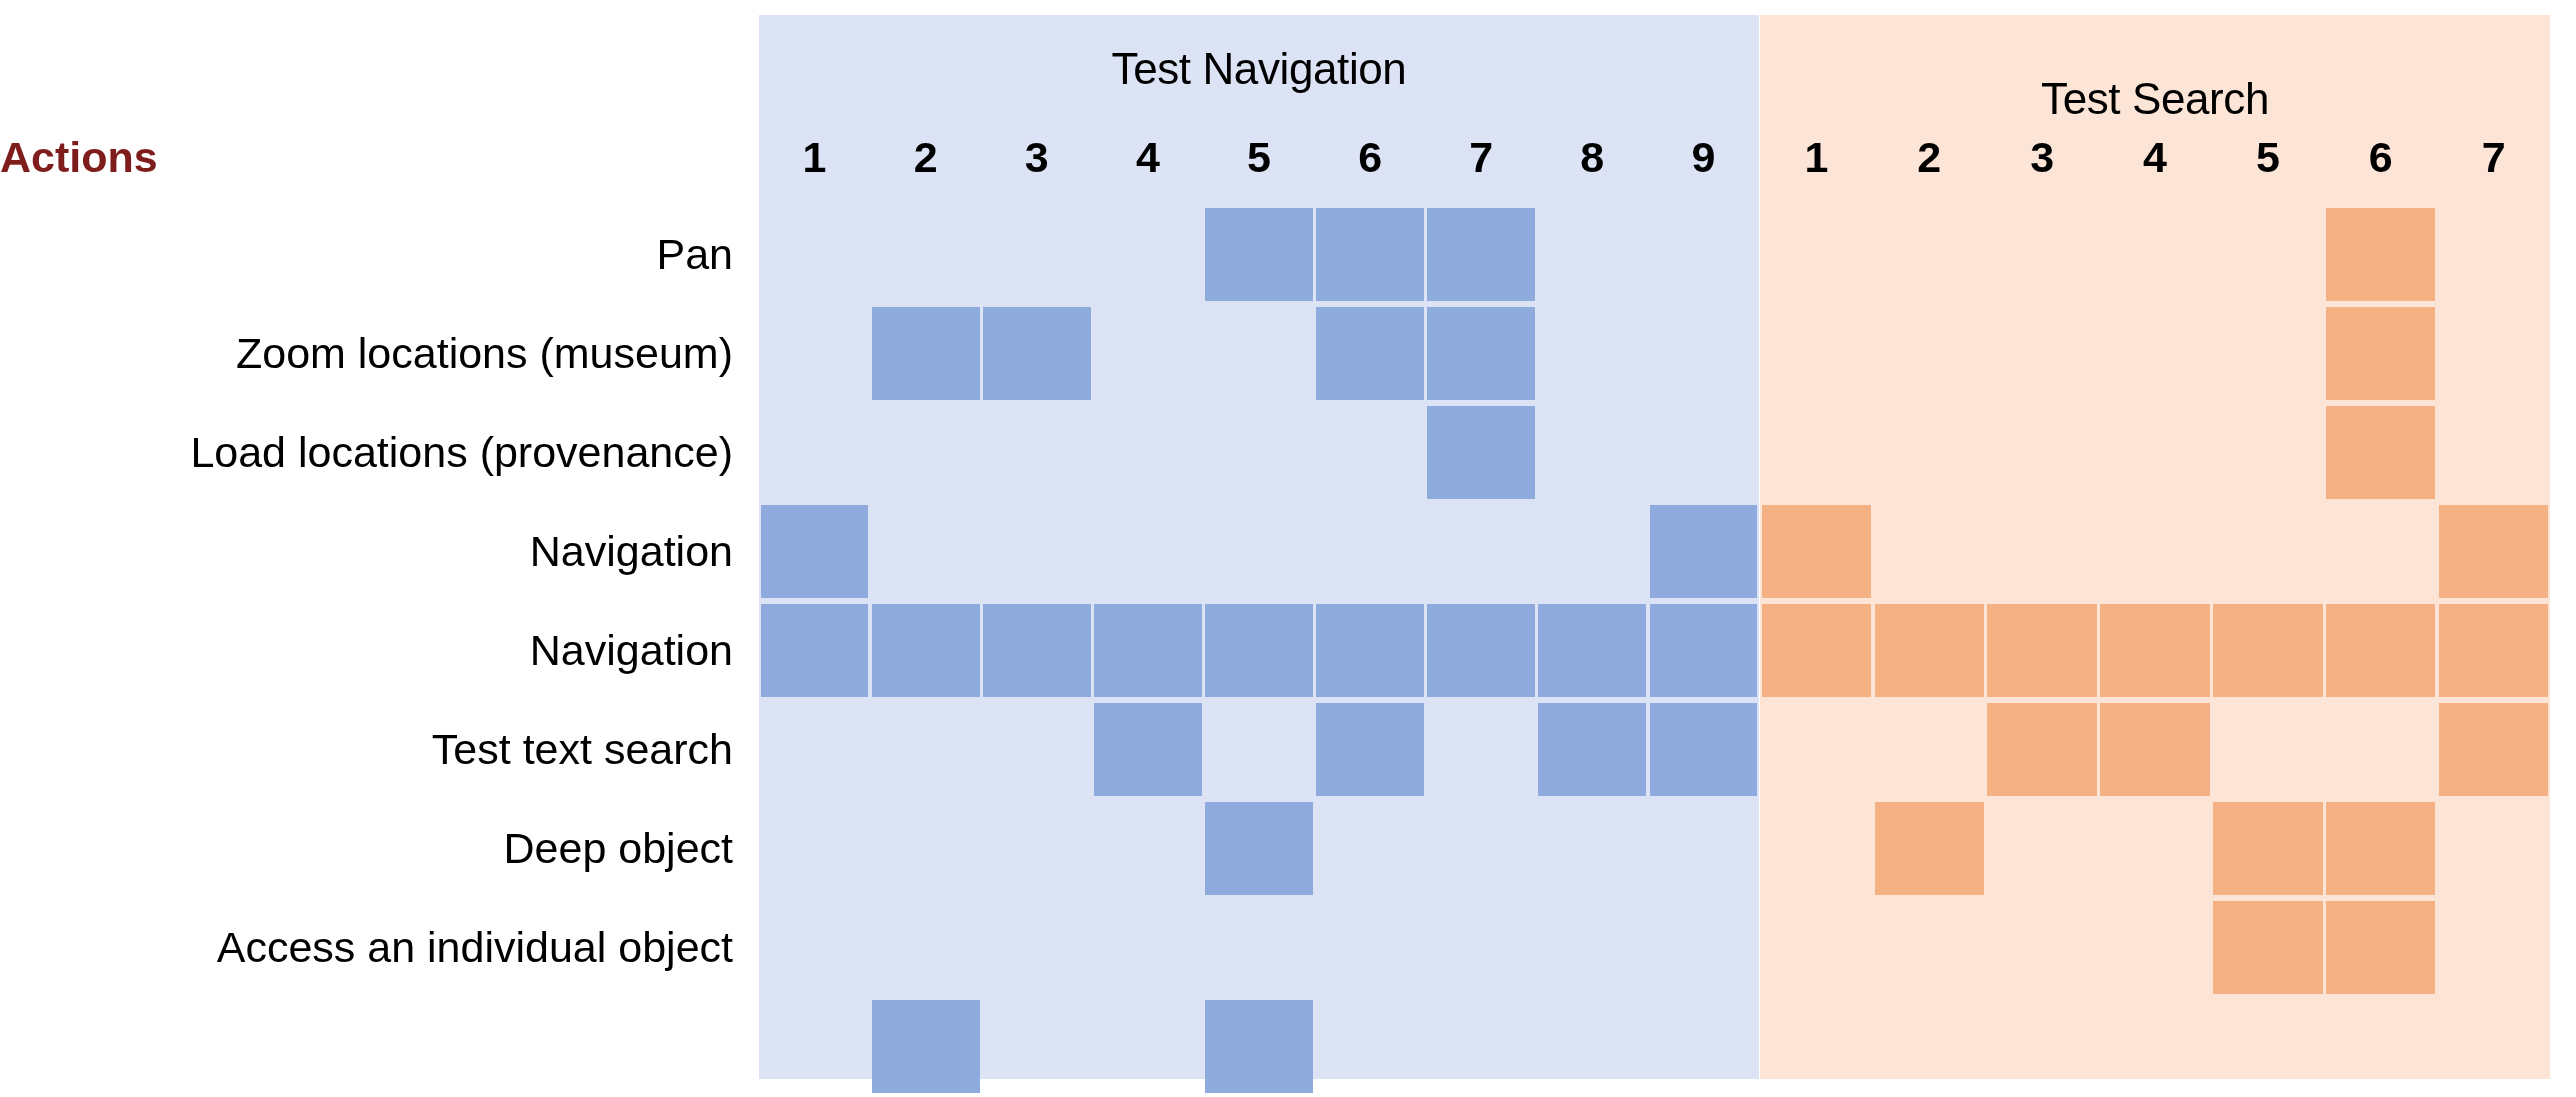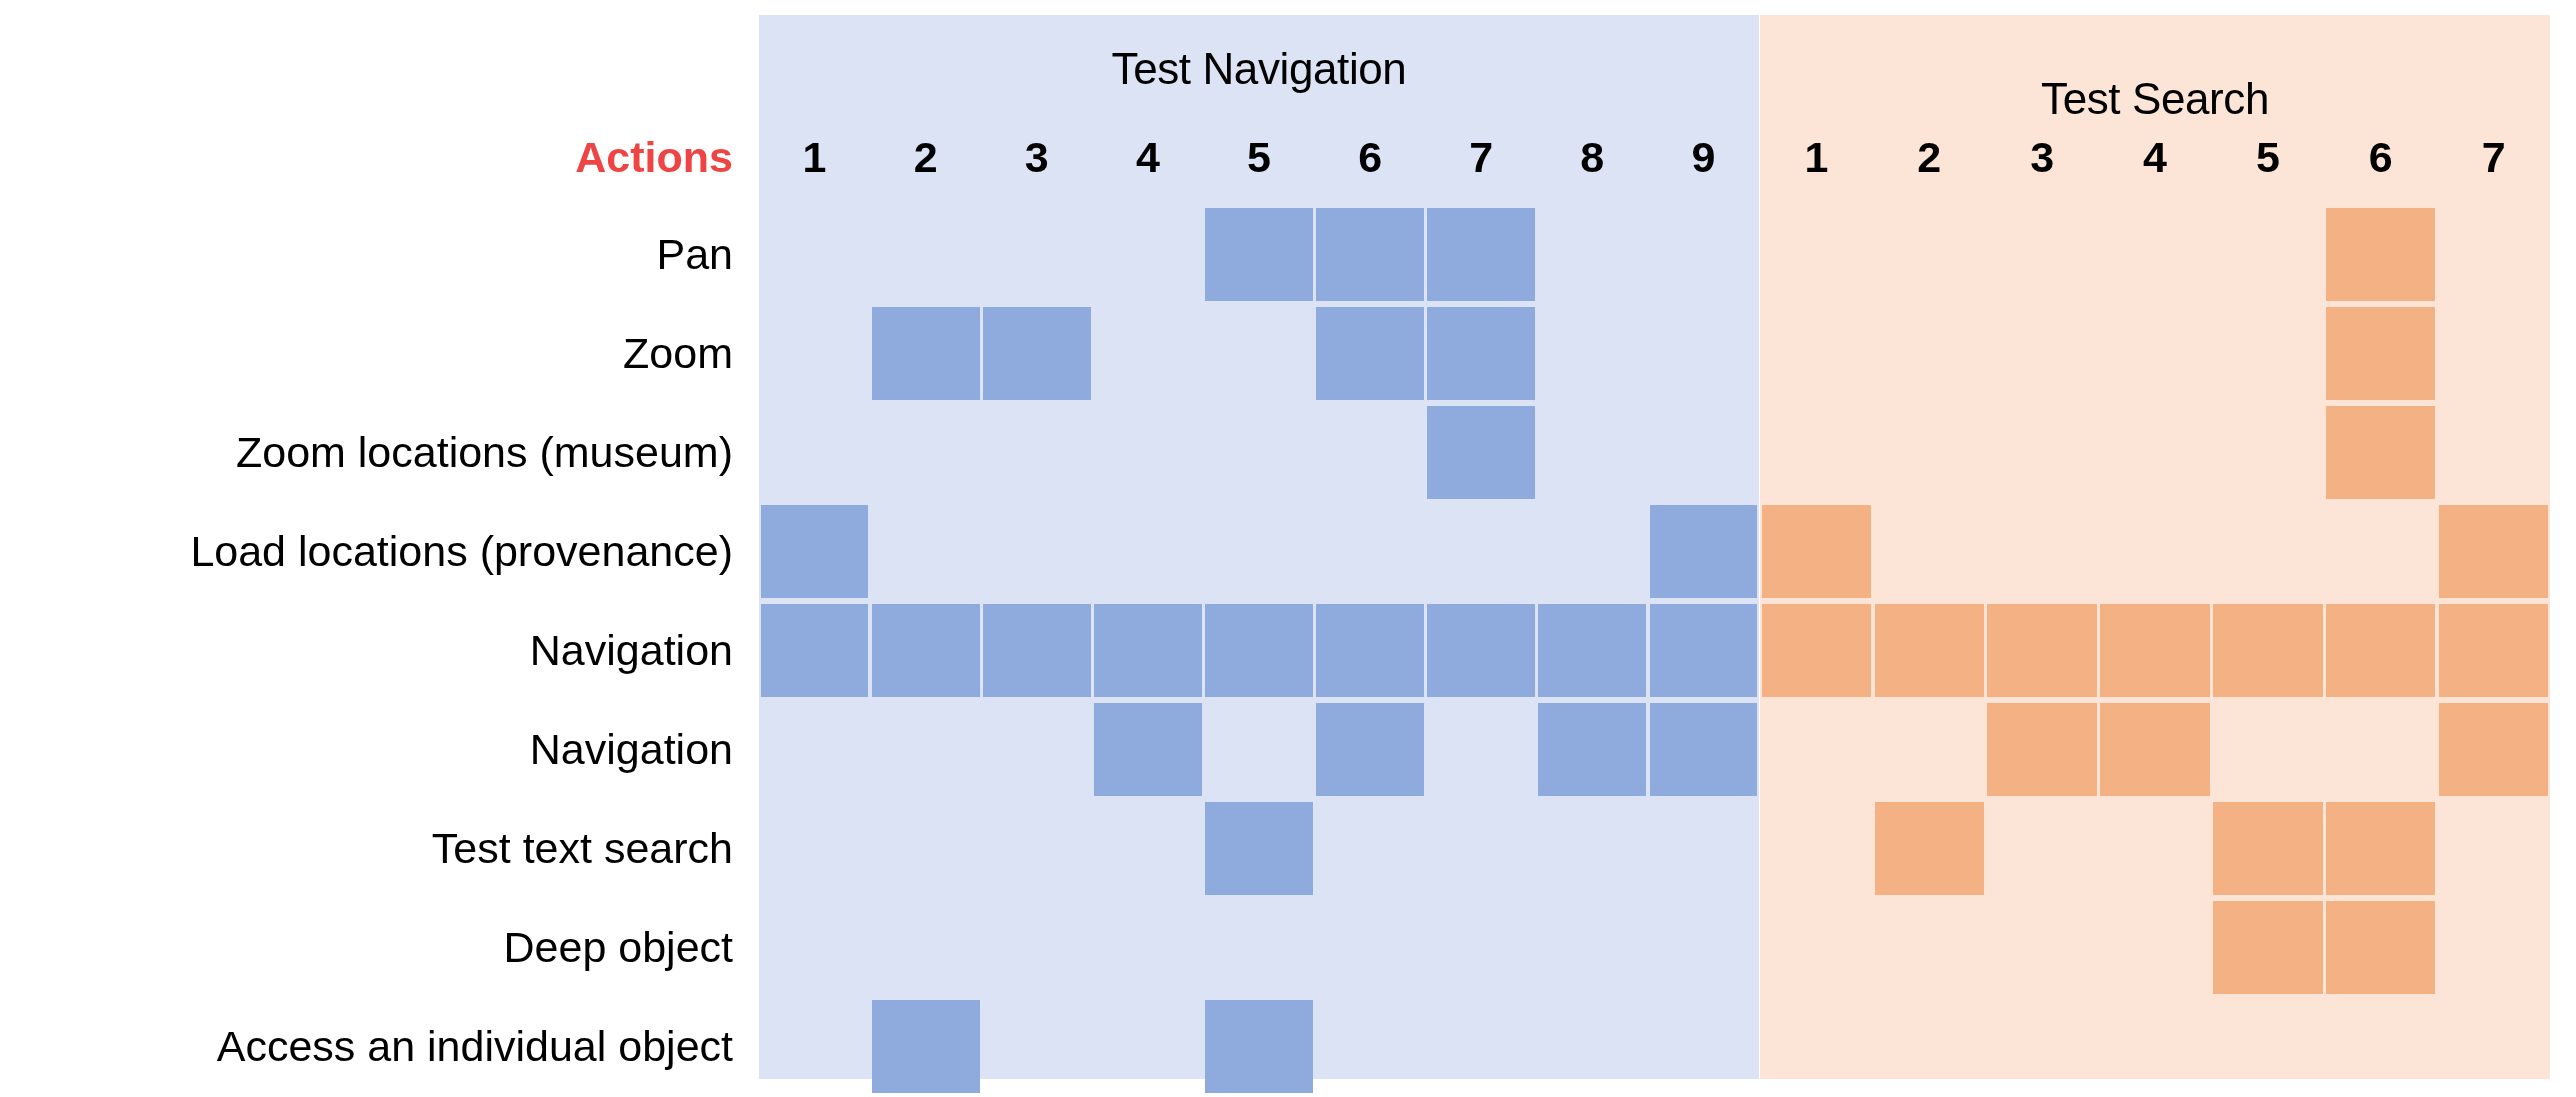--- a/index.html
+++ b/index.html
@@ -65,24 +65,24 @@
   }
 
   
   #actions-label {
     position: absolute;
     top: 126px;
     left: 0;
     width: 733px;
     height: 62px;
     line-height: 62px;
-    text-align: right;
+    text-align: left;
     font-size: 43px;
     font-weight: bold;
-    color: #ef4444;
+    color: #7f1d1d;
   }
 
   
   #row-label-col {
     position: absolute;
     left: 0;
     top: 205px;
     width: 733px;
   }
   .row-label {
@@ -150,21 +150,20 @@
       <div class="colhead">2</div>
       <div class="colhead">3</div>
       <div class="colhead">4</div>
       <div class="colhead">5</div>
       <div class="colhead">6</div>
       <div class="colhead">7</div>
     </div>
 
   <div id="row-label-col">
       <div class="row-label">Pan</div>
-      <div class="row-label">Zoom</div>
       <div class="row-label">Zoom locations (museum)</div>
       <div class="row-label">Load locations (provenance)</div>
       <div class="row-label">Navigation</div>
       <div class="row-label">Navigation</div>
       <div class="row-label">Test text search</div>
       <div class="row-label">Deep object</div>
       <div class="row-label">Access an individual object</div>
     </div>
 
   <div class="grid nav" id="grid-nav">

